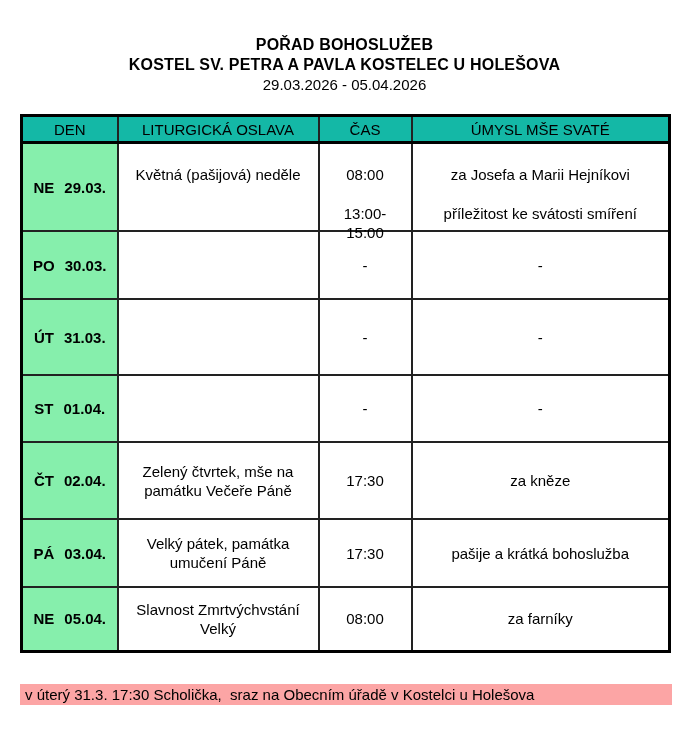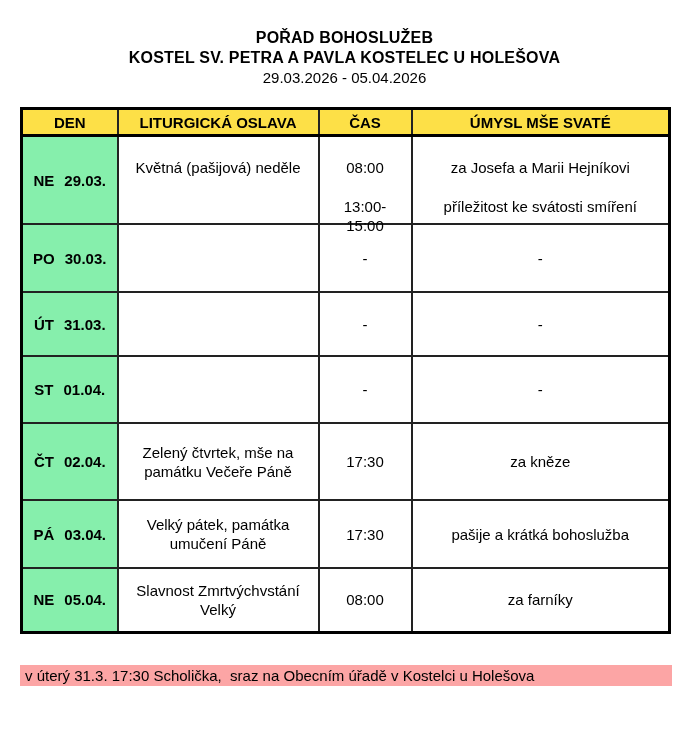--- a/index.html
+++ b/index.html
@@ -5,21 +5,21 @@
   html, body { margin: 0; padding: 0; background: #ffffff; }
   body {
     width: 689px; height: 735px;
     font-family: "Liberation Sans", sans-serif;
     color: #000;
     overflow: hidden;
   }
   .page { position: relative; width: 689px; height: 735px; }
 
   
-  .title-block { text-align: center; padding-top: 28px; }
+  .title-block { text-align: center; padding-top: 15px; margin-top: 20px; }
   .title-line1, .title-line2 {
     font-size: 16px; font-weight: bold; line-height: 20px;
     letter-spacing: 0.2px;
   }
   .title-line3 { font-size: 15px; line-height: 20px; text-align: center; }
 
   
   table.schedule {
     border-collapse: collapse;
     table-layout: fixed;
@@ -27,22 +27,22 @@
     margin: 19px 0 0 20px;
     border: 3px solid #000;
   }
   col.c-day  { width: 96px; }
   col.c-lit  { width: 201px; }
   col.c-time { width: 93px; }
   col.c-int  { width: 258px; }
 
   th, td { border: 2px solid #222; }
   th {
-    background: #fde047;
-    font-size: 15px; font-weight: bold;
+    background: #14b8a6;
+    font-size: 15px; font-weight: normal;
     height: 22px; padding: 1px 0;
     border-bottom: 3px solid #000;
   }
   td {
     font-size: 15px;
     text-align: center;
     vertical-align: middle;
     padding: 2px 8px;
     line-height: 19px;
   }
@@ -50,21 +50,21 @@
     background: #86efac;
     font-weight: bold;
     padding: 2px 2px;
     white-space: nowrap;
   }
   .day-abbr { display: inline-block; margin-right: 10px; }
 
   
   tr.r1 { height: 88px; }
   tr.r2 { height: 68px; }
-  tr.r3 { height: 64px; }
+  tr.r3 { height: 76px; }
   tr.r4 { height: 67px; }
   tr.r5 { height: 77px; }
   tr.r6 { height: 68px; }
   tr.r7 { height: 60px; }
   tr.r8 { height: 64px; }
 
   
   td.two-line { padding: 0 16px; }
   .line-a {
     height: 60px;

